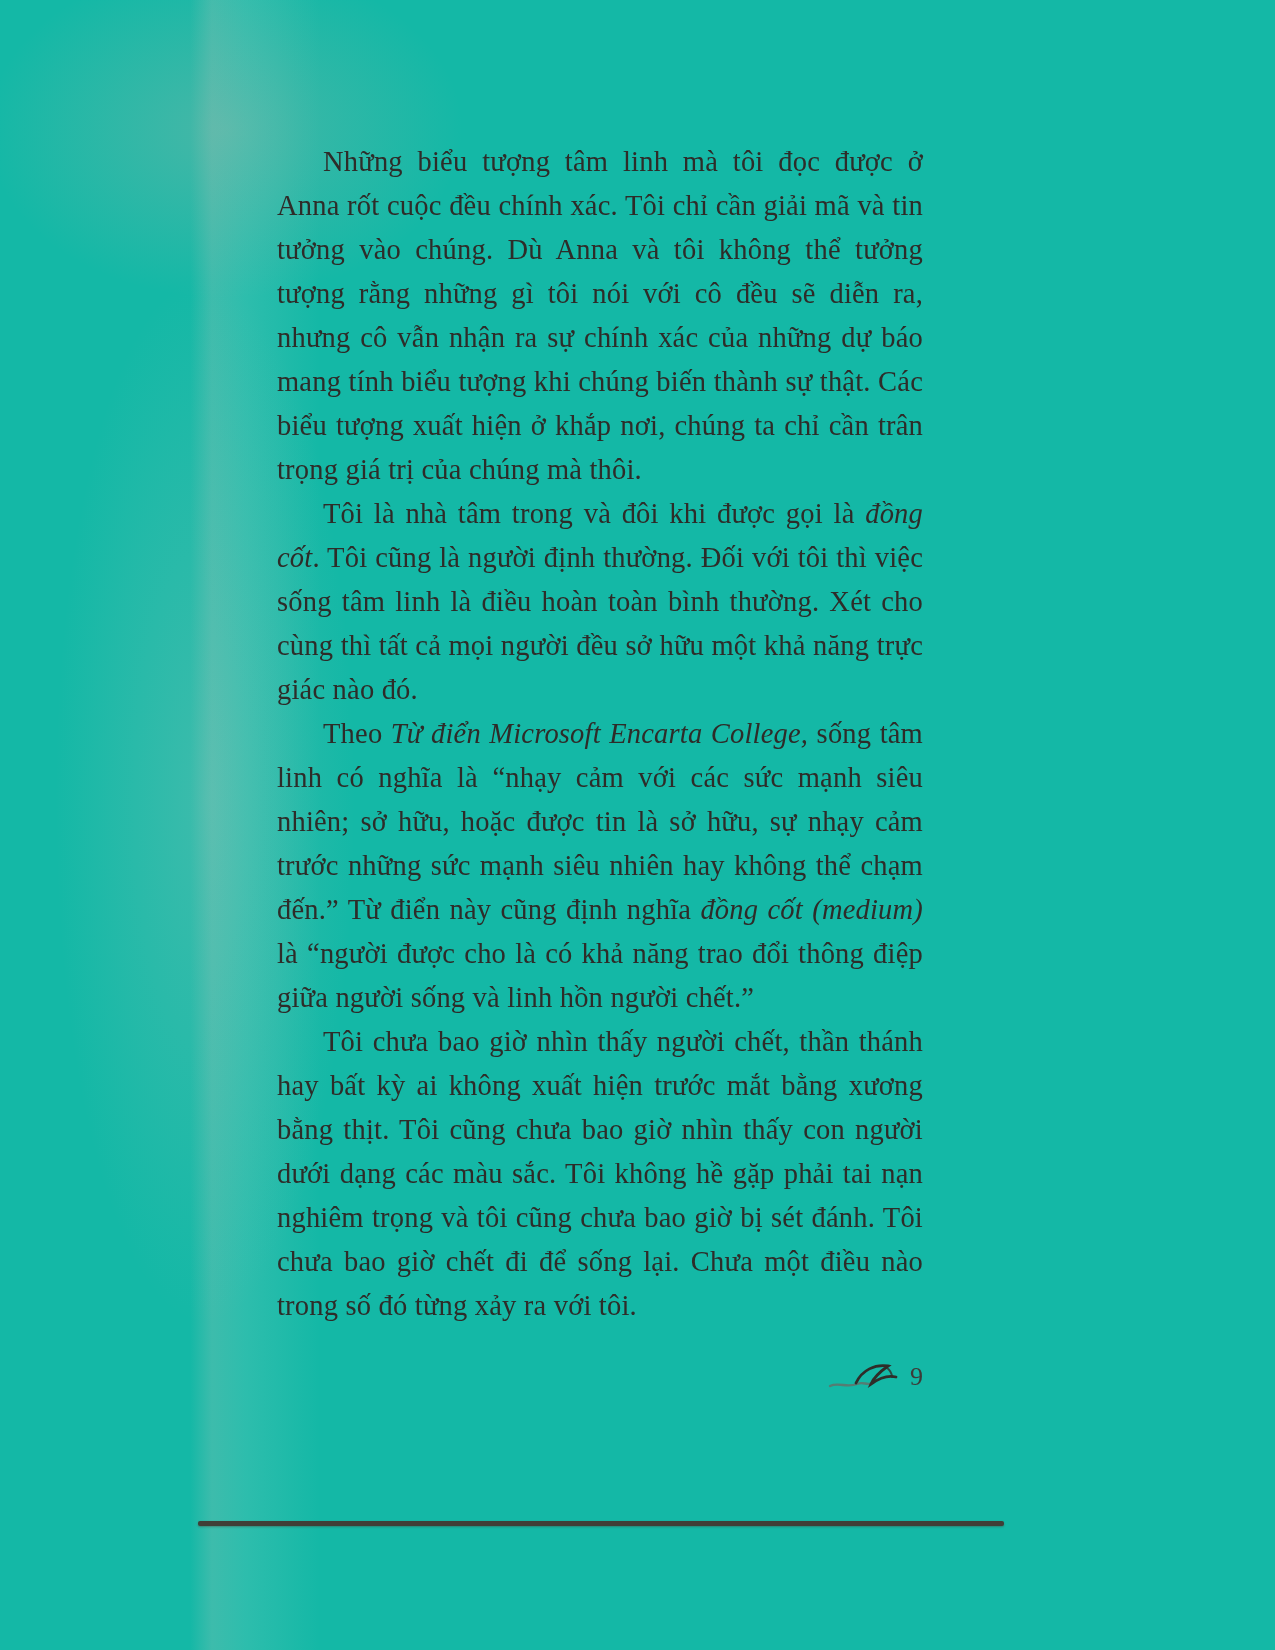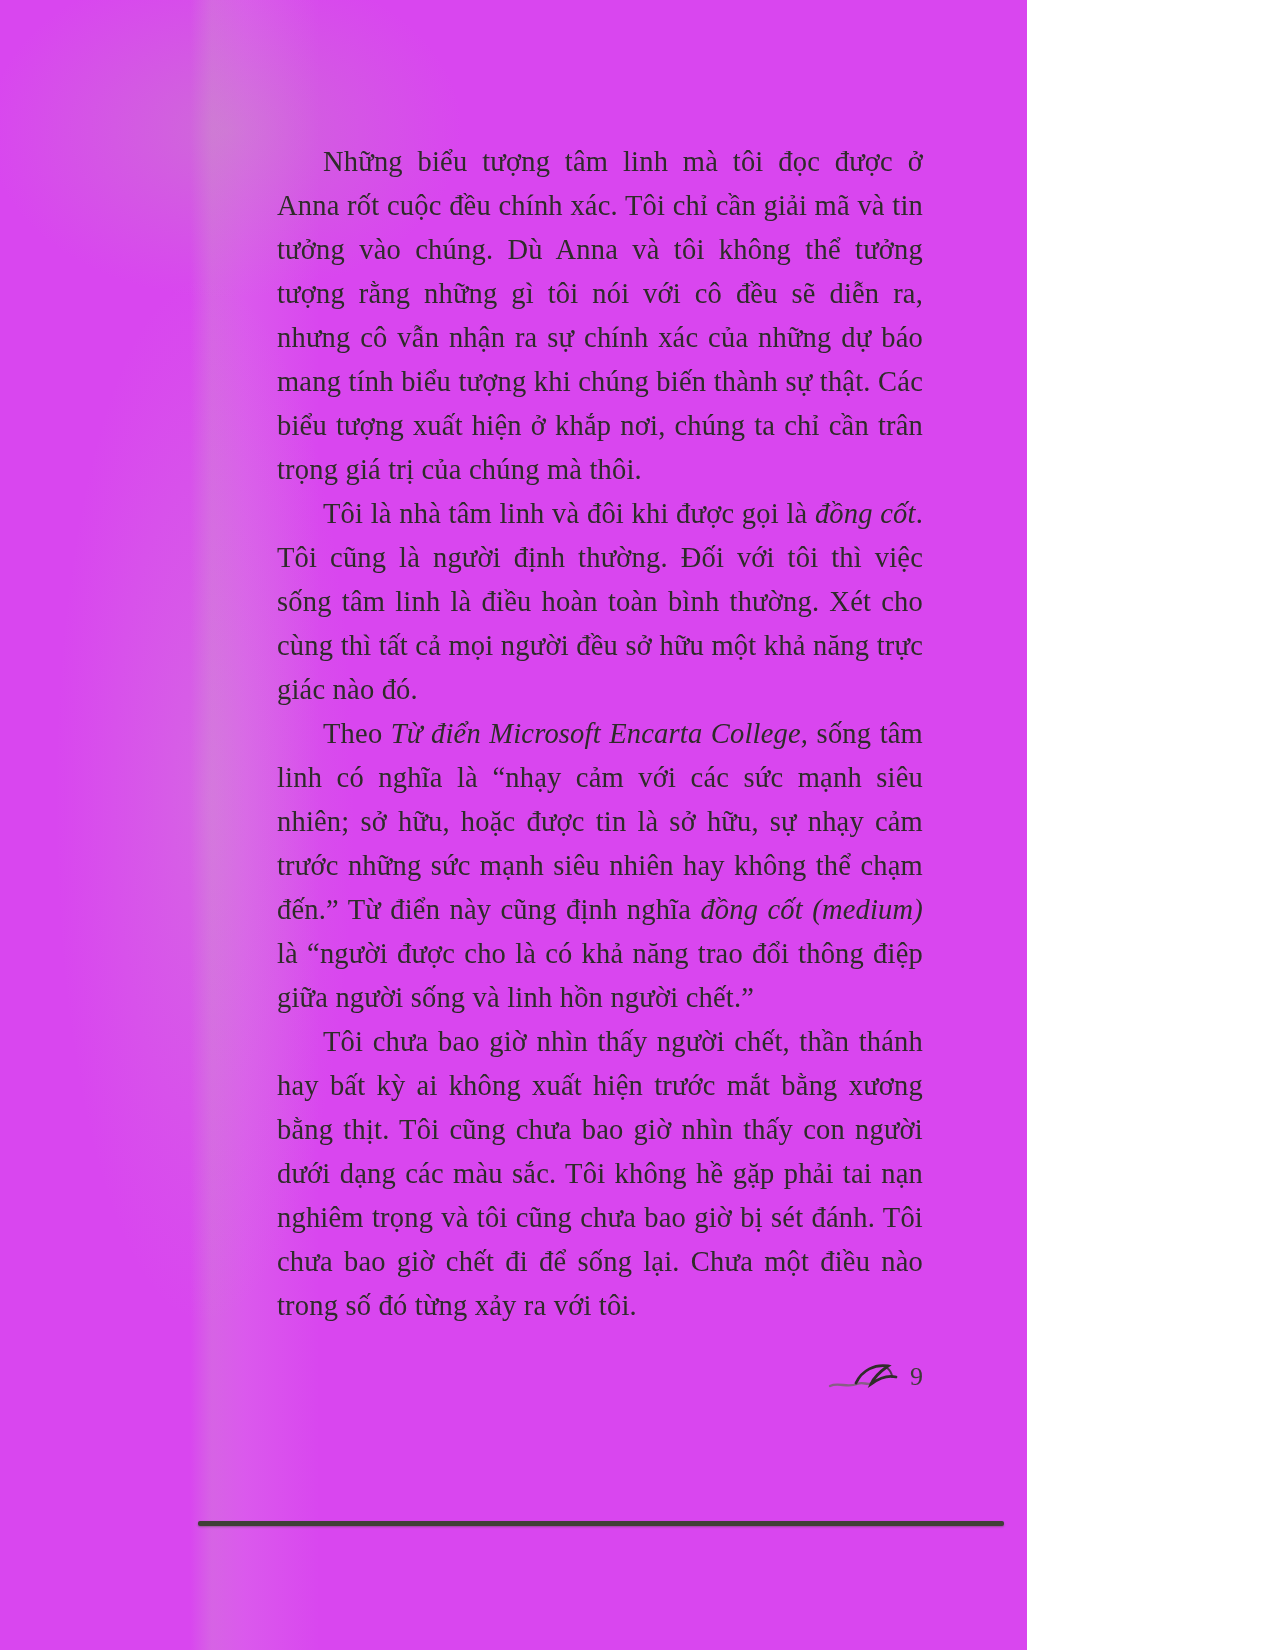--- a/index.html
+++ b/index.html
@@ -2,23 +2,23 @@
 <html lang="vi"><head>
 <meta charset="utf-8">
 <style>
   html, body {
     margin: 0;
     padding: 0;
     background: #ffffff;
   }
   .scan-page {
     position: relative;
-    width: 1027px;
+    width: 1275px;
     height: 1650px;
-    background: #d946ef;
+    background: #14b8a6;
     overflow: hidden;
     font-family: "Liberation Serif", "DejaVu Serif", serif;
     color: #2e2c29;
   }
   
   .scan-shading {
     position: absolute;
     inset: 0;
     pointer-events: none;
     background:
@@ -75,21 +75,21 @@
 </head>
 <body>
 
 <div class="scan-page">
 
   <div class="scan-shading"></div>
 
   <div class="text-block">
 
   <p class="para"><span>Những biểu tượng tâm linh mà tôi đọc được ở Anna rốt cuộc đều chính xác. Tôi chỉ cần giải mã và tin tưởng vào chúng. Dù Anna và tôi không thể tưởng tượng rằng những gì tôi nói với cô đều sẽ diễn ra, nhưng cô vẫn nhận ra sự chính xác của những dự báo mang tính biểu tượng khi chúng biến thành sự thật. Các biểu tượng xuất hiện ở khắp nơi, chúng ta chỉ cần trân trọng giá trị của chúng mà thôi.</span></p>
-      <p class="para"><span>Tôi là nhà tâm linh và đôi khi được gọi là </span><span class="it">đồng cốt</span><span>. Tôi cũng là người định thường. Đối với tôi thì việc sống tâm linh là điều hoàn toàn bình thường. Xét cho cùng thì tất cả mọi người đều sở hữu một khả năng trực giác nào đó.</span></p>
+      <p class="para"><span>Tôi là nhà tâm trong và đôi khi được gọi là </span><span class="it">đồng cốt</span><span>. Tôi cũng là người định thường. Đối với tôi thì việc sống tâm linh là điều hoàn toàn bình thường. Xét cho cùng thì tất cả mọi người đều sở hữu một khả năng trực giác nào đó.</span></p>
       <p class="para"><span>Theo </span><span class="it">Từ điển Microsoft Encarta College,</span><span> sống tâm linh có nghĩa là “nhạy cảm với các sức mạnh siêu nhiên; sở hữu, hoặc được tin là sở hữu, sự nhạy cảm trước những sức mạnh siêu nhiên hay không thể chạm đến.” Từ điển này cũng định nghĩa </span><span class="it">đồng cốt (medium)</span><span> là “người được cho là có khả năng trao đổi thông điệp giữa người sống và linh hồn người chết.”</span></p>
       <p class="para"><span>Tôi chưa bao giờ nhìn thấy người chết, thần thánh hay bất kỳ ai không xuất hiện trước mắt bằng xương bằng thịt. Tôi cũng chưa bao giờ nhìn thấy con người dưới dạng các màu sắc. Tôi không hề gặp phải tai nạn nghiêm trọng và tôi cũng chưa bao giờ bị sét đánh. Tôi chưa bao giờ chết đi để sống lại. Chưa một điều nào trong số đó từng xảy ra với tôi.</span></p>
     </div>
 
   <div class="page-footer">
     <svg class="flourish" viewBox="0 0 74 34" aria-hidden="true">
       <path d="M2 26 C 10 22, 20 28, 29 24 C 36 21, 38 26, 45 23" stroke="#6b6862" stroke-width="2.4" fill="none" stroke-linecap="round" opacity="0.75"></path>
       <path d="M28 23 C 34 10, 47 4, 60 6 C 53 11, 46 17, 43 24 C 50 19, 60 15, 68 17" stroke="#2f2d29" stroke-width="2.8" fill="none" stroke-linecap="round"></path>
       <path d="M58 7 C 62 10, 64 13, 64 17" stroke="#2f2d29" stroke-width="2" fill="none" stroke-linecap="round" opacity="0.8"></path>
     </svg>

